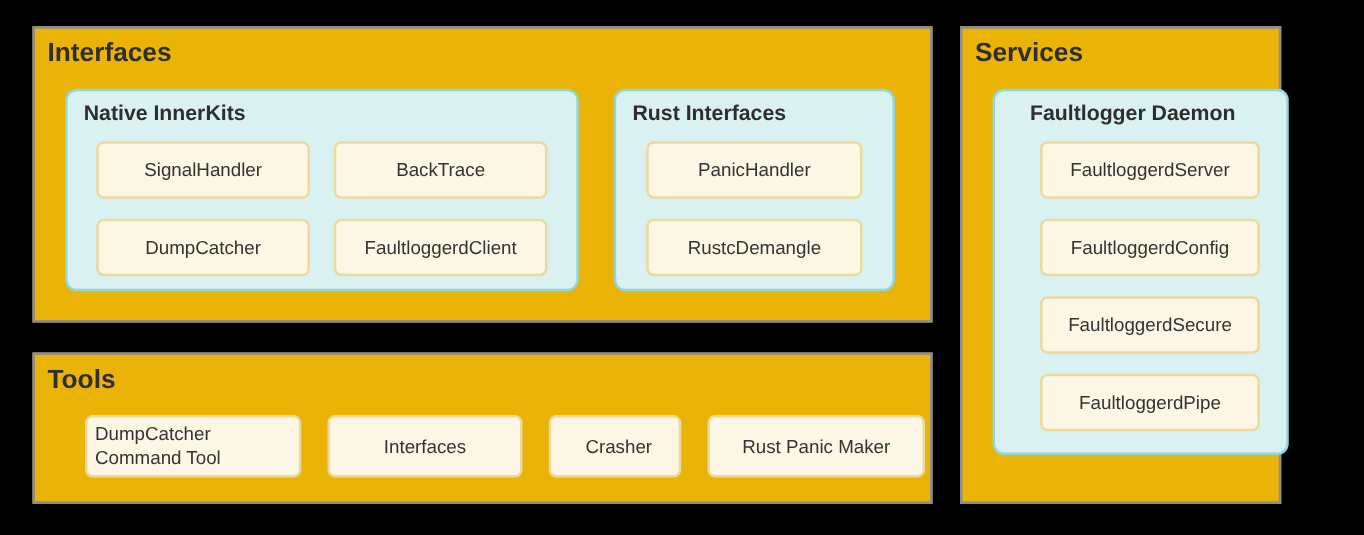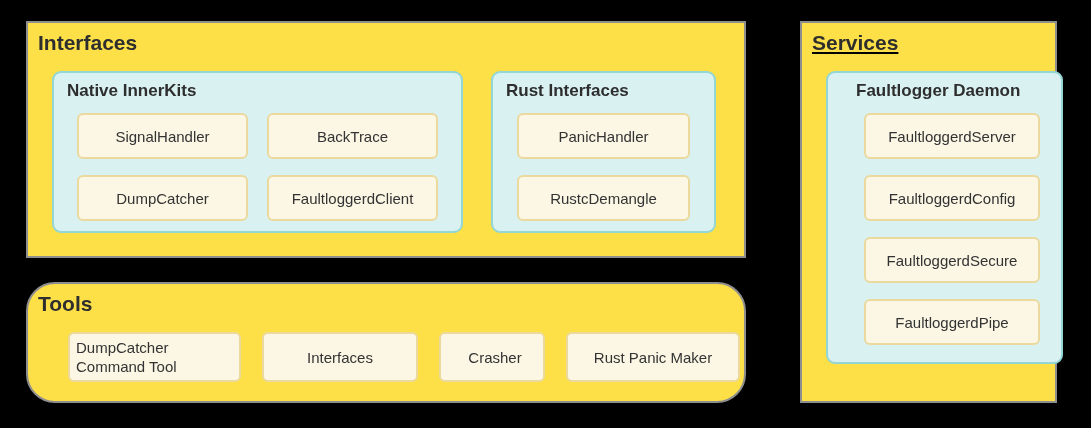--- a/index.html
+++ b/index.html
@@ -11,26 +11,26 @@
   .canvas {
     position: relative;
     width: 1091px;
     height: 428px;
     background: #000000;
     overflow: hidden;
   }
   .panel {
     position: absolute;
     box-sizing: border-box;
-    background: #fde047;
+    background: #eab308;
     border: 2px solid #8e8e8e;
   }
   #panel-interfaces { left: 26px; top: 21px;  width: 720px; height: 237px; }
-  #panel-tools      { left: 26px; top: 282px; width: 720px; height: 121px; border-radius: 29px; }
-  #panel-services   { left: 800px; top: 21px; width: 257px; height: 382px; text-decoration: underline; }
+  #panel-tools      { left: 26px; top: 282px; width: 720px; height: 121px; }
+  #panel-services   { left: 768px; top: 21px; width: 257px; height: 382px; }
 
   .panel-title {
     margin: 8px 0 0 10px;
     font-size: 21px;
     font-weight: bold;
     color: #2e2e2e;
     line-height: 24px;
   }
 
   .clusters-row {

